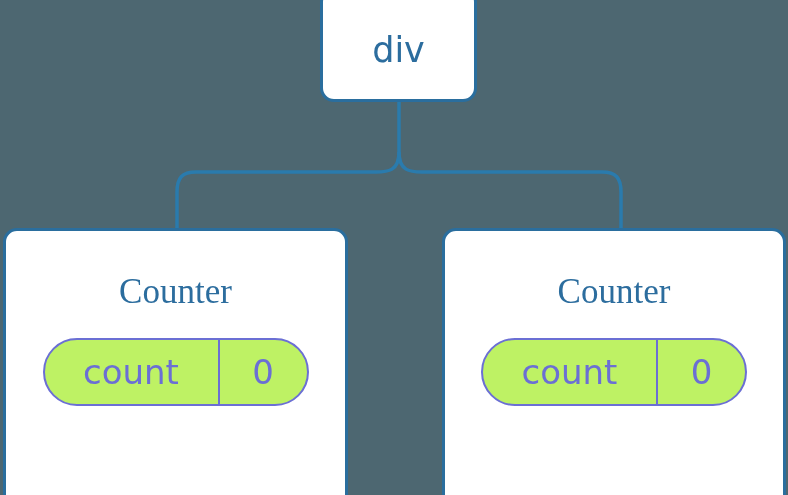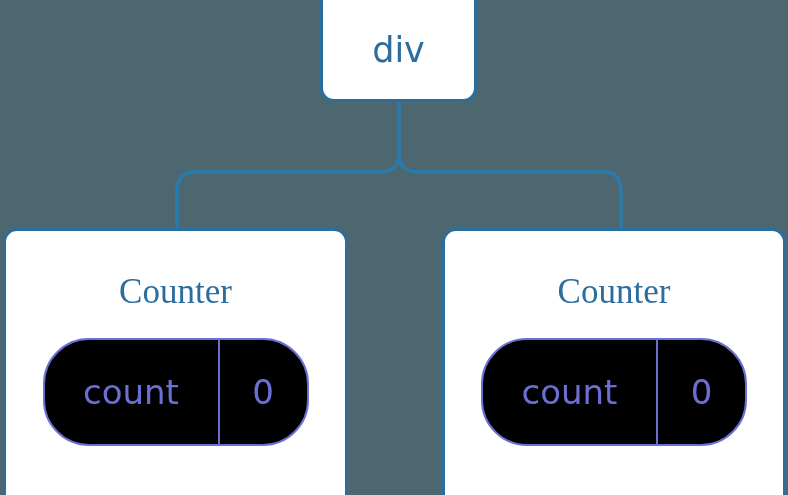--- a/index.html
+++ b/index.html
@@ -73,27 +73,27 @@
     font-family: Liberation Serif, serif;
     line-height: 1;
     margin-top: 43px;
     white-space: nowrap;
   }
 
   
   .pill {
     margin-top: 29px;
     width: 266px;
-    height: 108px;
+    height: 68px;
     border: 2.5px solid #6b6fd4;
     border-radius: 46px;
     box-sizing: border-box;
     display: flex;
     align-items: stretch;
-    background: #000000;
+    background: #bef264;
     overflow: hidden;
   }
   .pill-key {
     flex: 0 0 175px;
     display: flex;
     align-items: center;
     justify-content: center;
     border-right: 2.5px solid #6b6fd4;
     color: #6b6fd4;
     font-size: 34px;

